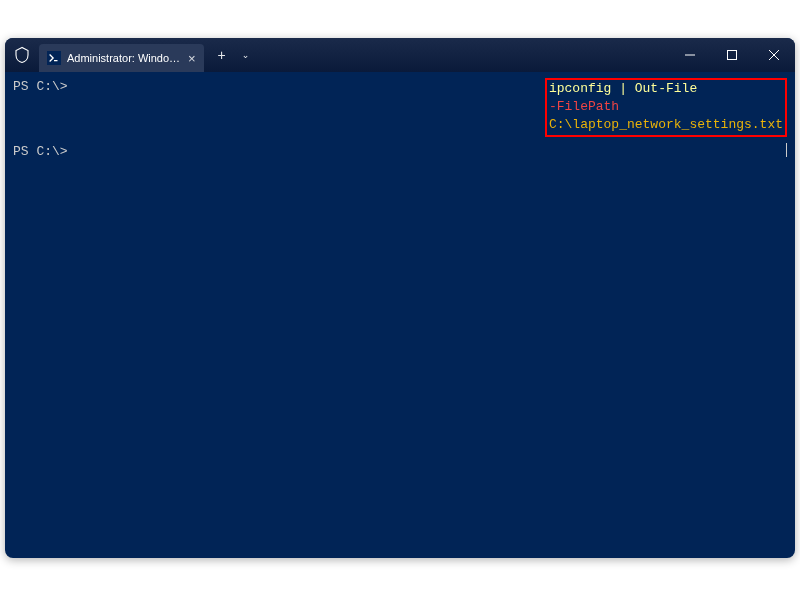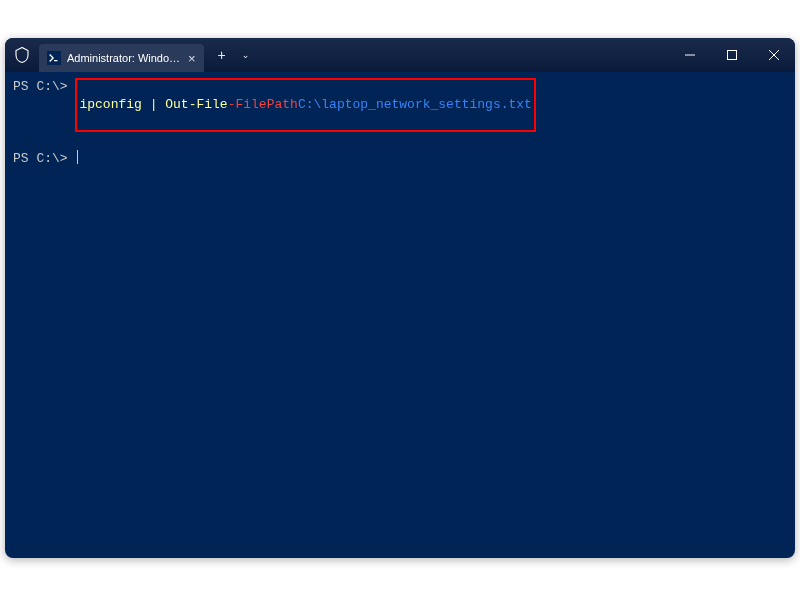--- a/index.html
+++ b/index.html
@@ -134,45 +134,47 @@
       padding: 6px 8px;
       font-family: 'Consolas', 'Courier New', monospace;
       font-size: 13px;
       line-height: 1.4;
       color: #cccccc;
     }
     
     .terminal-line {
       display: flex;
       align-items: flex-start;
-      margin-bottom: 18px;
+      margin-bottom: 6px;
+      justify-content: space-between;
     }
     
     .prompt {
       color: #cccccc;
       white-space: pre;
     }
     
     .command-highlight {
       border: 2px solid #ff0000;
-      padding: 16px 2px;
+      padding: 0 2px;
       display: inline-flex;
       align-items: baseline;
+      flex-direction: column;
     }
     
     .cmd-yellow {
       color: #ffff99;
     }
     
     .cmd-gray {
       color: #ef4444;
     }
     
     .cmd-cyan {
-      color: #3b82f6;
+      color: #eab308;
     }
     
     .cursor {
       display: inline-block;
       width: 1px;
       height: 14px;
       background: #cccccc;
       vertical-align: middle;
       margin-left: 2px;
     }

